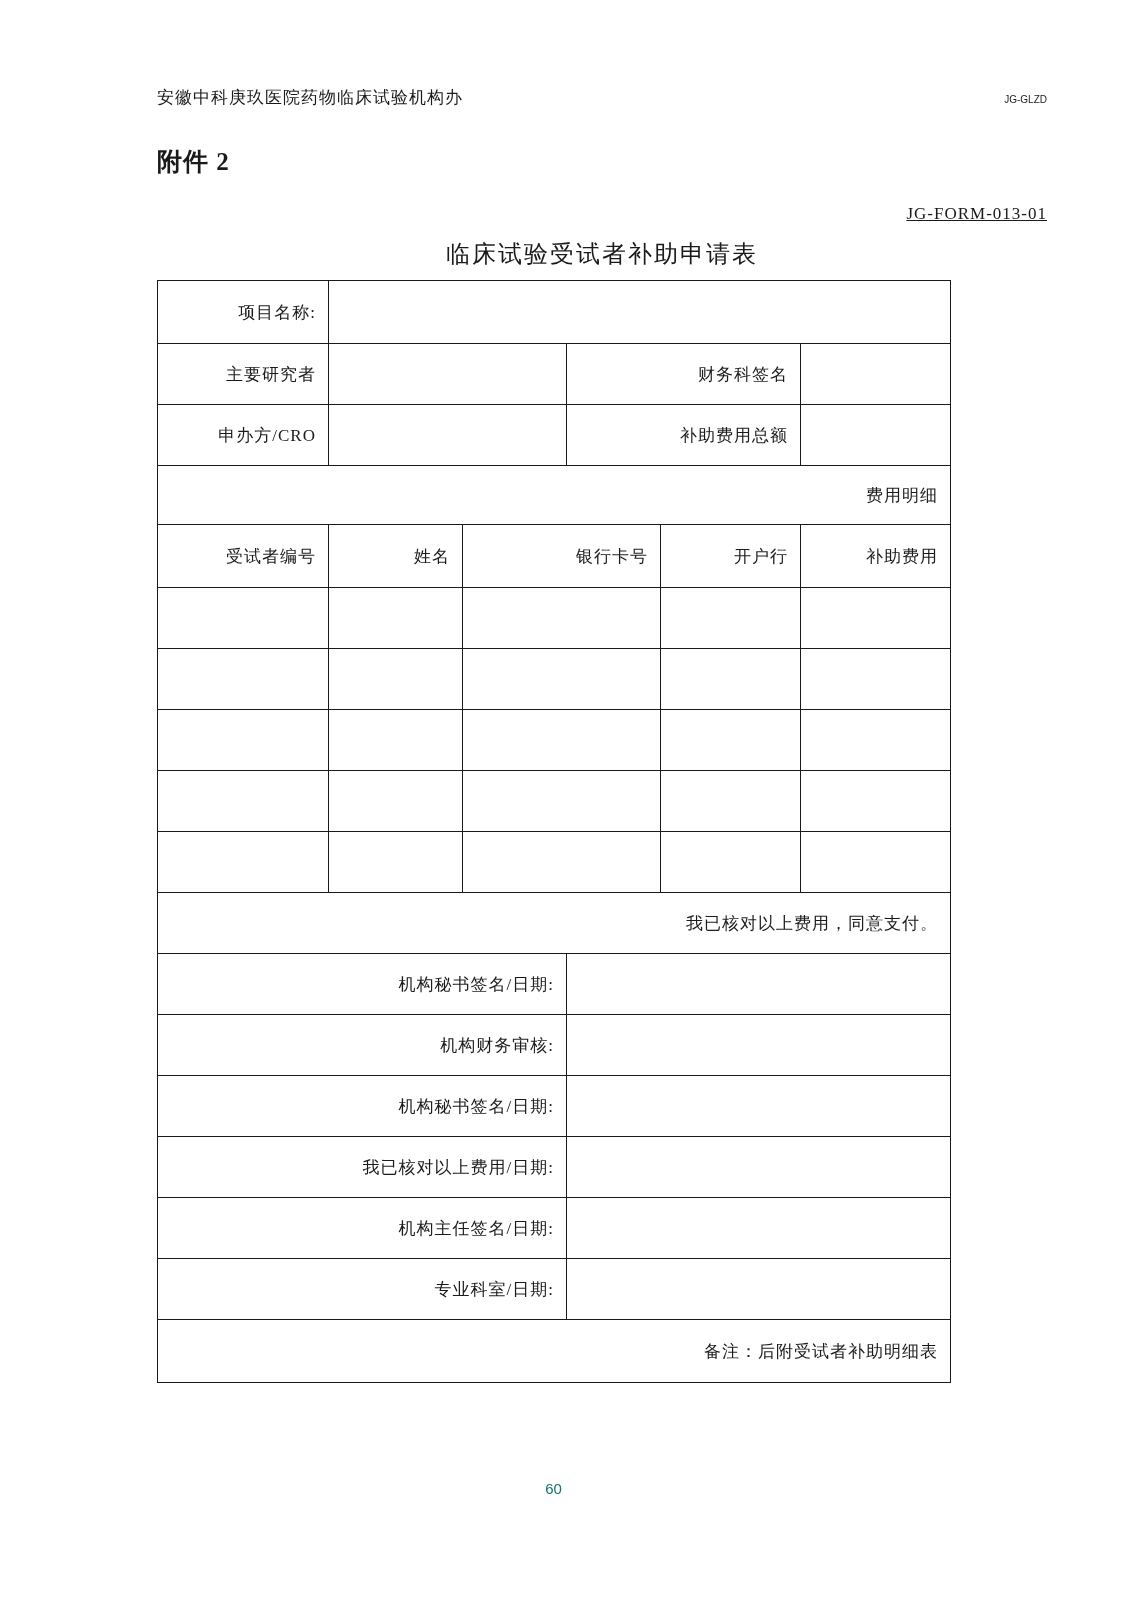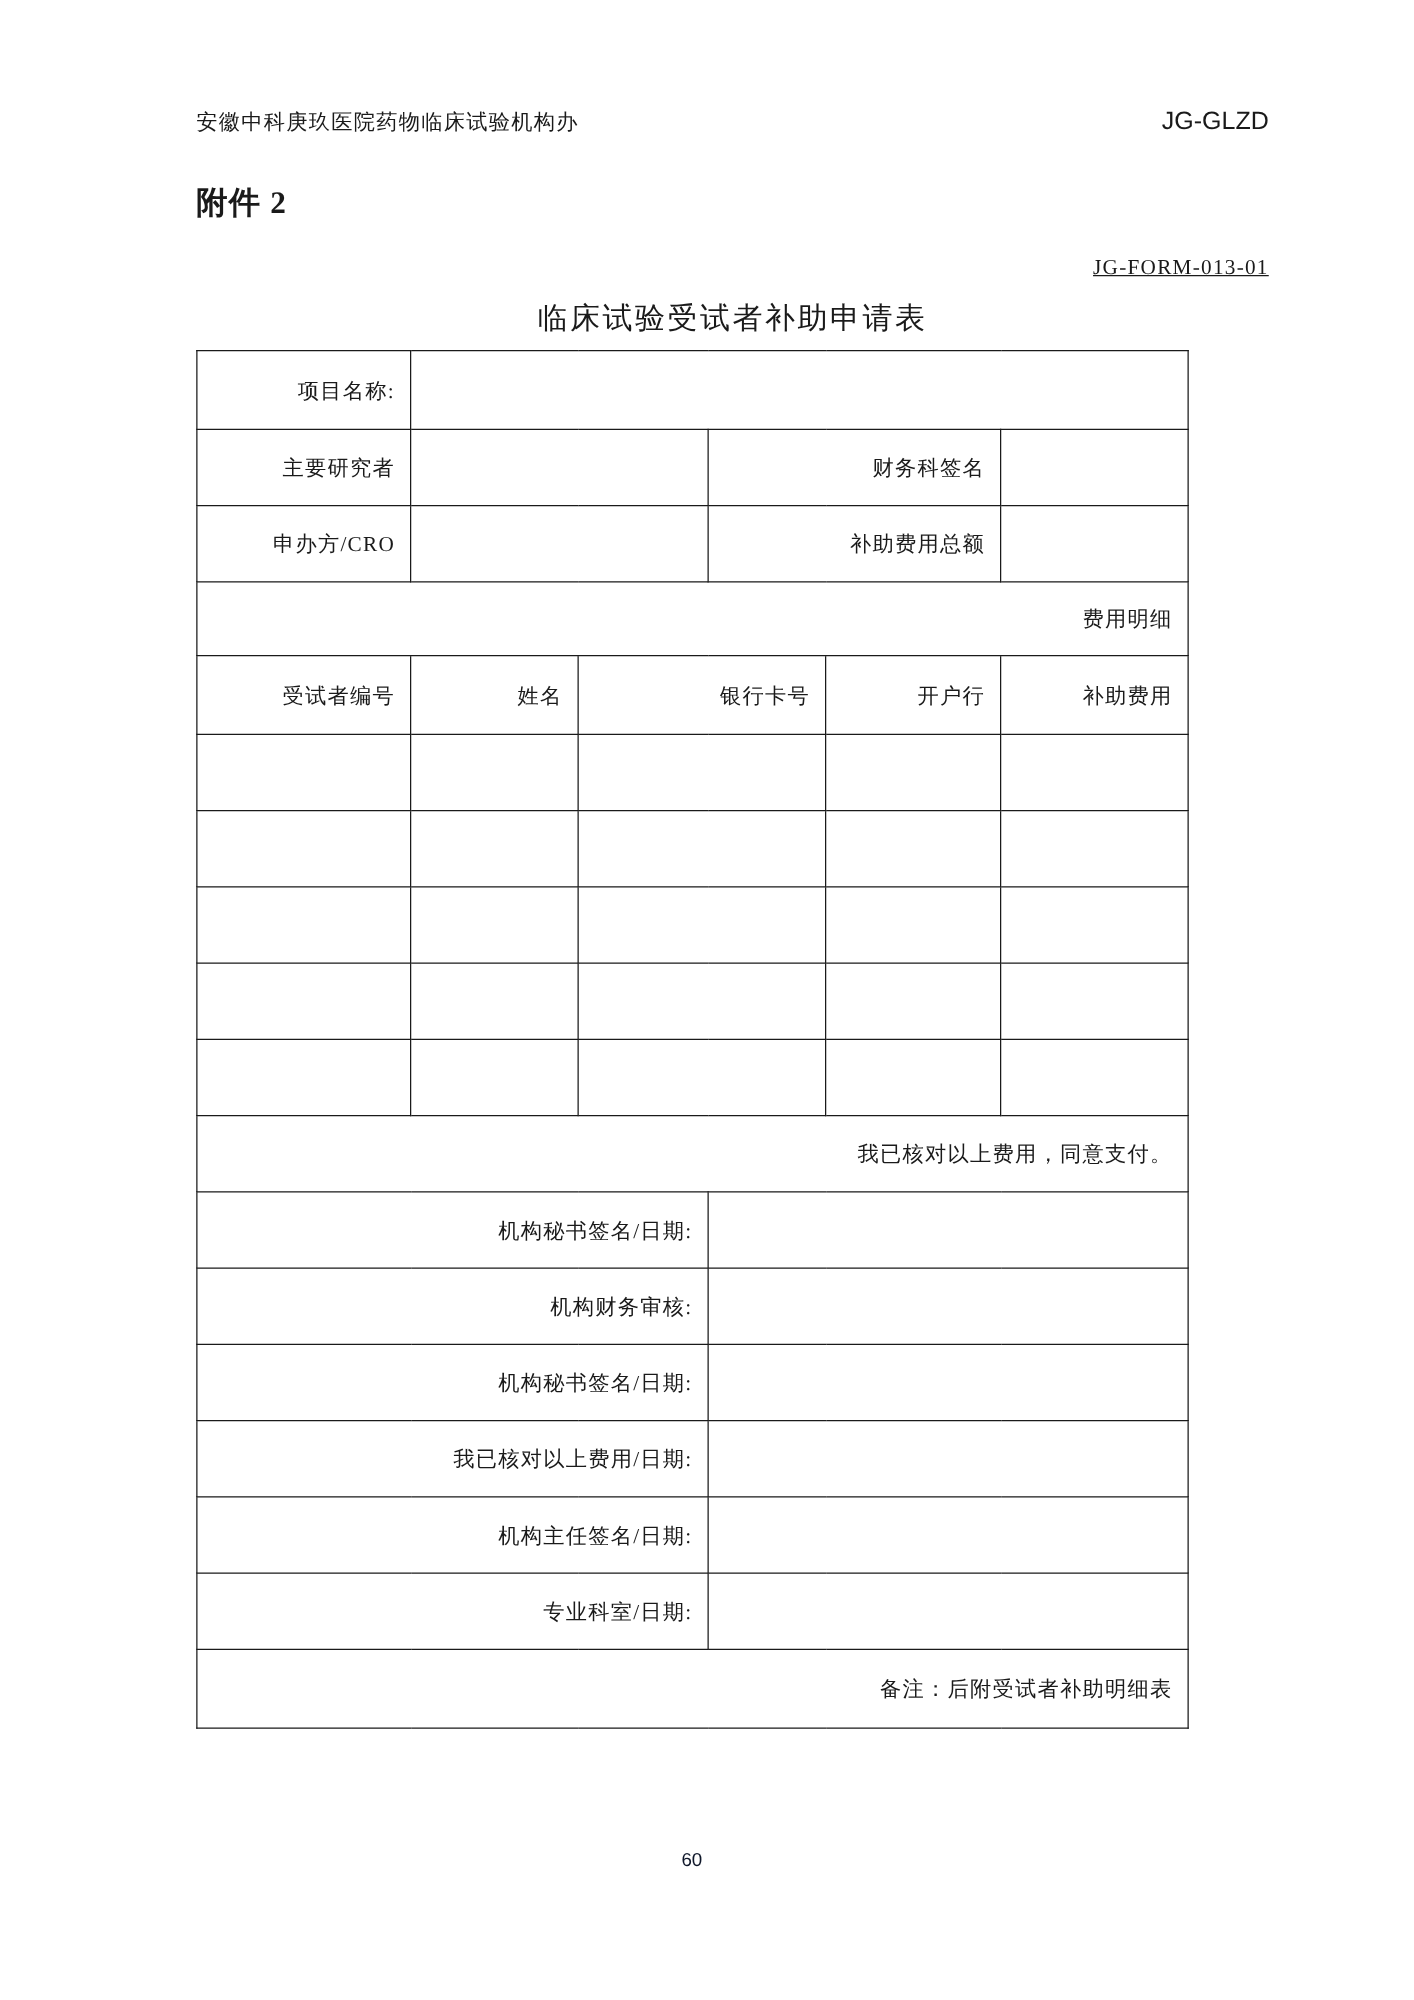--- a/index.html
+++ b/index.html
@@ -1,31 +1,31 @@
 <!DOCTYPE html>
 <html><head>
 <meta charset="utf-8">
 <style>
   html,body{margin:0;padding:0;background:#e8e8e8;}
   .page{
     position:relative;
     width:1131px;height:1600px;
     background:#ffffff;
     box-sizing:border-box;
-    padding:0 116px 0 157px;
+    padding:0 84px 0 157px;
     font-family:"Liberation Serif","DejaVu Serif",serif;
     color:#1a1a1a;
     overflow:hidden;
   }
   .doc-header{
     margin:0;padding-top:86px;
     display:flex;justify-content:space-between;align-items:baseline;
   }
   .doc-header .left{font-size:17px;letter-spacing:1px;}
-  .doc-header .right{font-size:20px;font-family:"Liberation Sans","DejaVu Sans",sans-serif;margin-left:28px;}
+  .doc-header .right{font-size:10px;font-family:"Liberation Sans","DejaVu Sans",sans-serif;margin-left:28px;}
   .attachment{margin-top:36px;font-size:25px;font-weight:bold;letter-spacing:1px;font-family:Liberation Serif, serif;}
   .form-number{margin-top:26px;text-align:right;font-size:17px;}
   .form-number span{text-decoration:underline;letter-spacing:1px;}
   .form-title{margin-top:14px;text-align:center;font-size:24px;font-weight:normal;letter-spacing:2px;}
   table.form-table{
     margin-top:10px;
     width:793px;
     border-collapse:collapse;
     table-layout:fixed;
     text-align:right;
@@ -42,21 +42,21 @@
   }
   tr.tall td{height:62px;}
   tr.section td{height:58px;}
   .page-number{
     position:absolute;
     left:157px;width:793px;
     top:1480px;
     text-align:center;
     font-size:15px;
     font-family:"Liberation Sans","DejaVu Sans",sans-serif;
-    color:#0f172a;
+    color:#0f766e;
   }
 </style>
 </head>
 <body>
 
 <div class="page">
 
   <div class="doc-header">
     <span class="left">安徽中科庚玖医院药物临床试验机构办</span>
     <span class="right">JG-GLZD</span>

